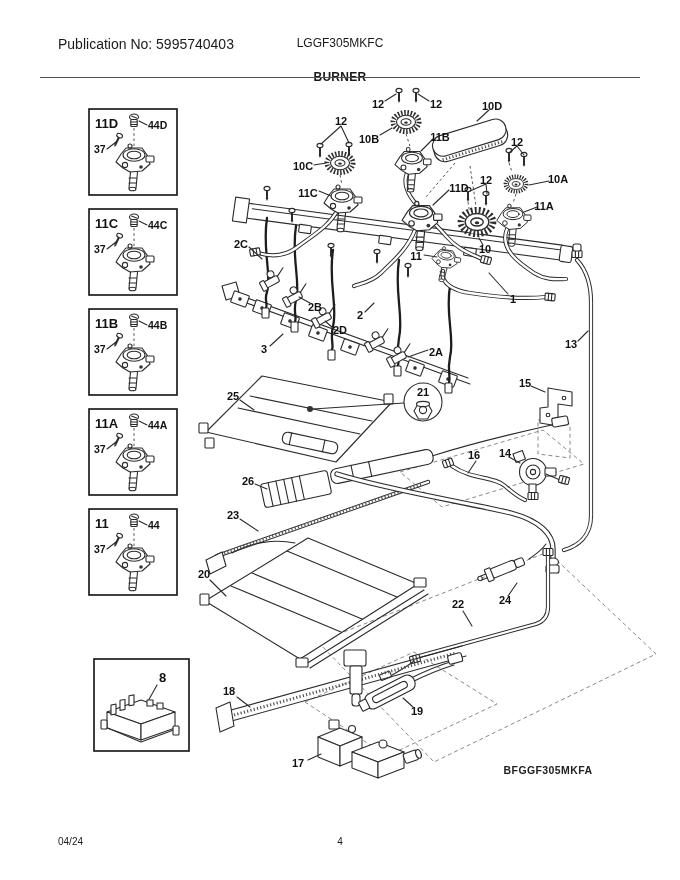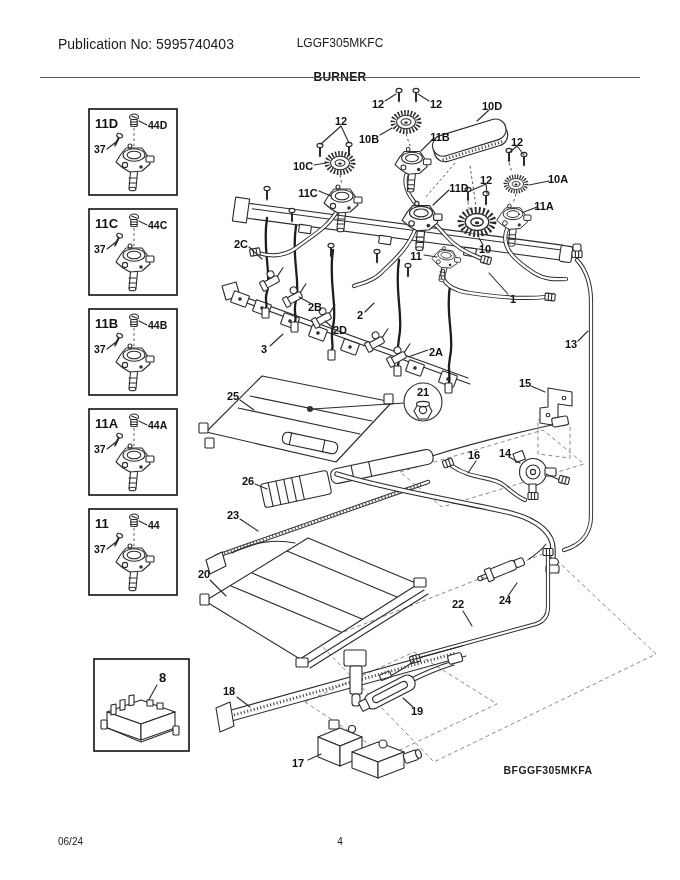--- a/index.html
+++ b/index.html
@@ -479,14 +479,14 @@
     <text class="lbl" x="505" y="604">24</text>
     <text class="lbl" x="458" y="608">22</text>
     <text class="lbl" x="229" y="695">18</text>
     <text class="lbl" x="417" y="715">19</text>
     <text class="lbl" x="298" y="767">17</text>
   </g>
 
   <text class="wm" x="548" y="774">BFGGF305MKFA</text>
 </svg>
 
-<div class="ftr-date">06/24</div>
+<div class="ftr-date">04/24</div>
 <div class="ftr-page">4</div>
 
 </body></html>

